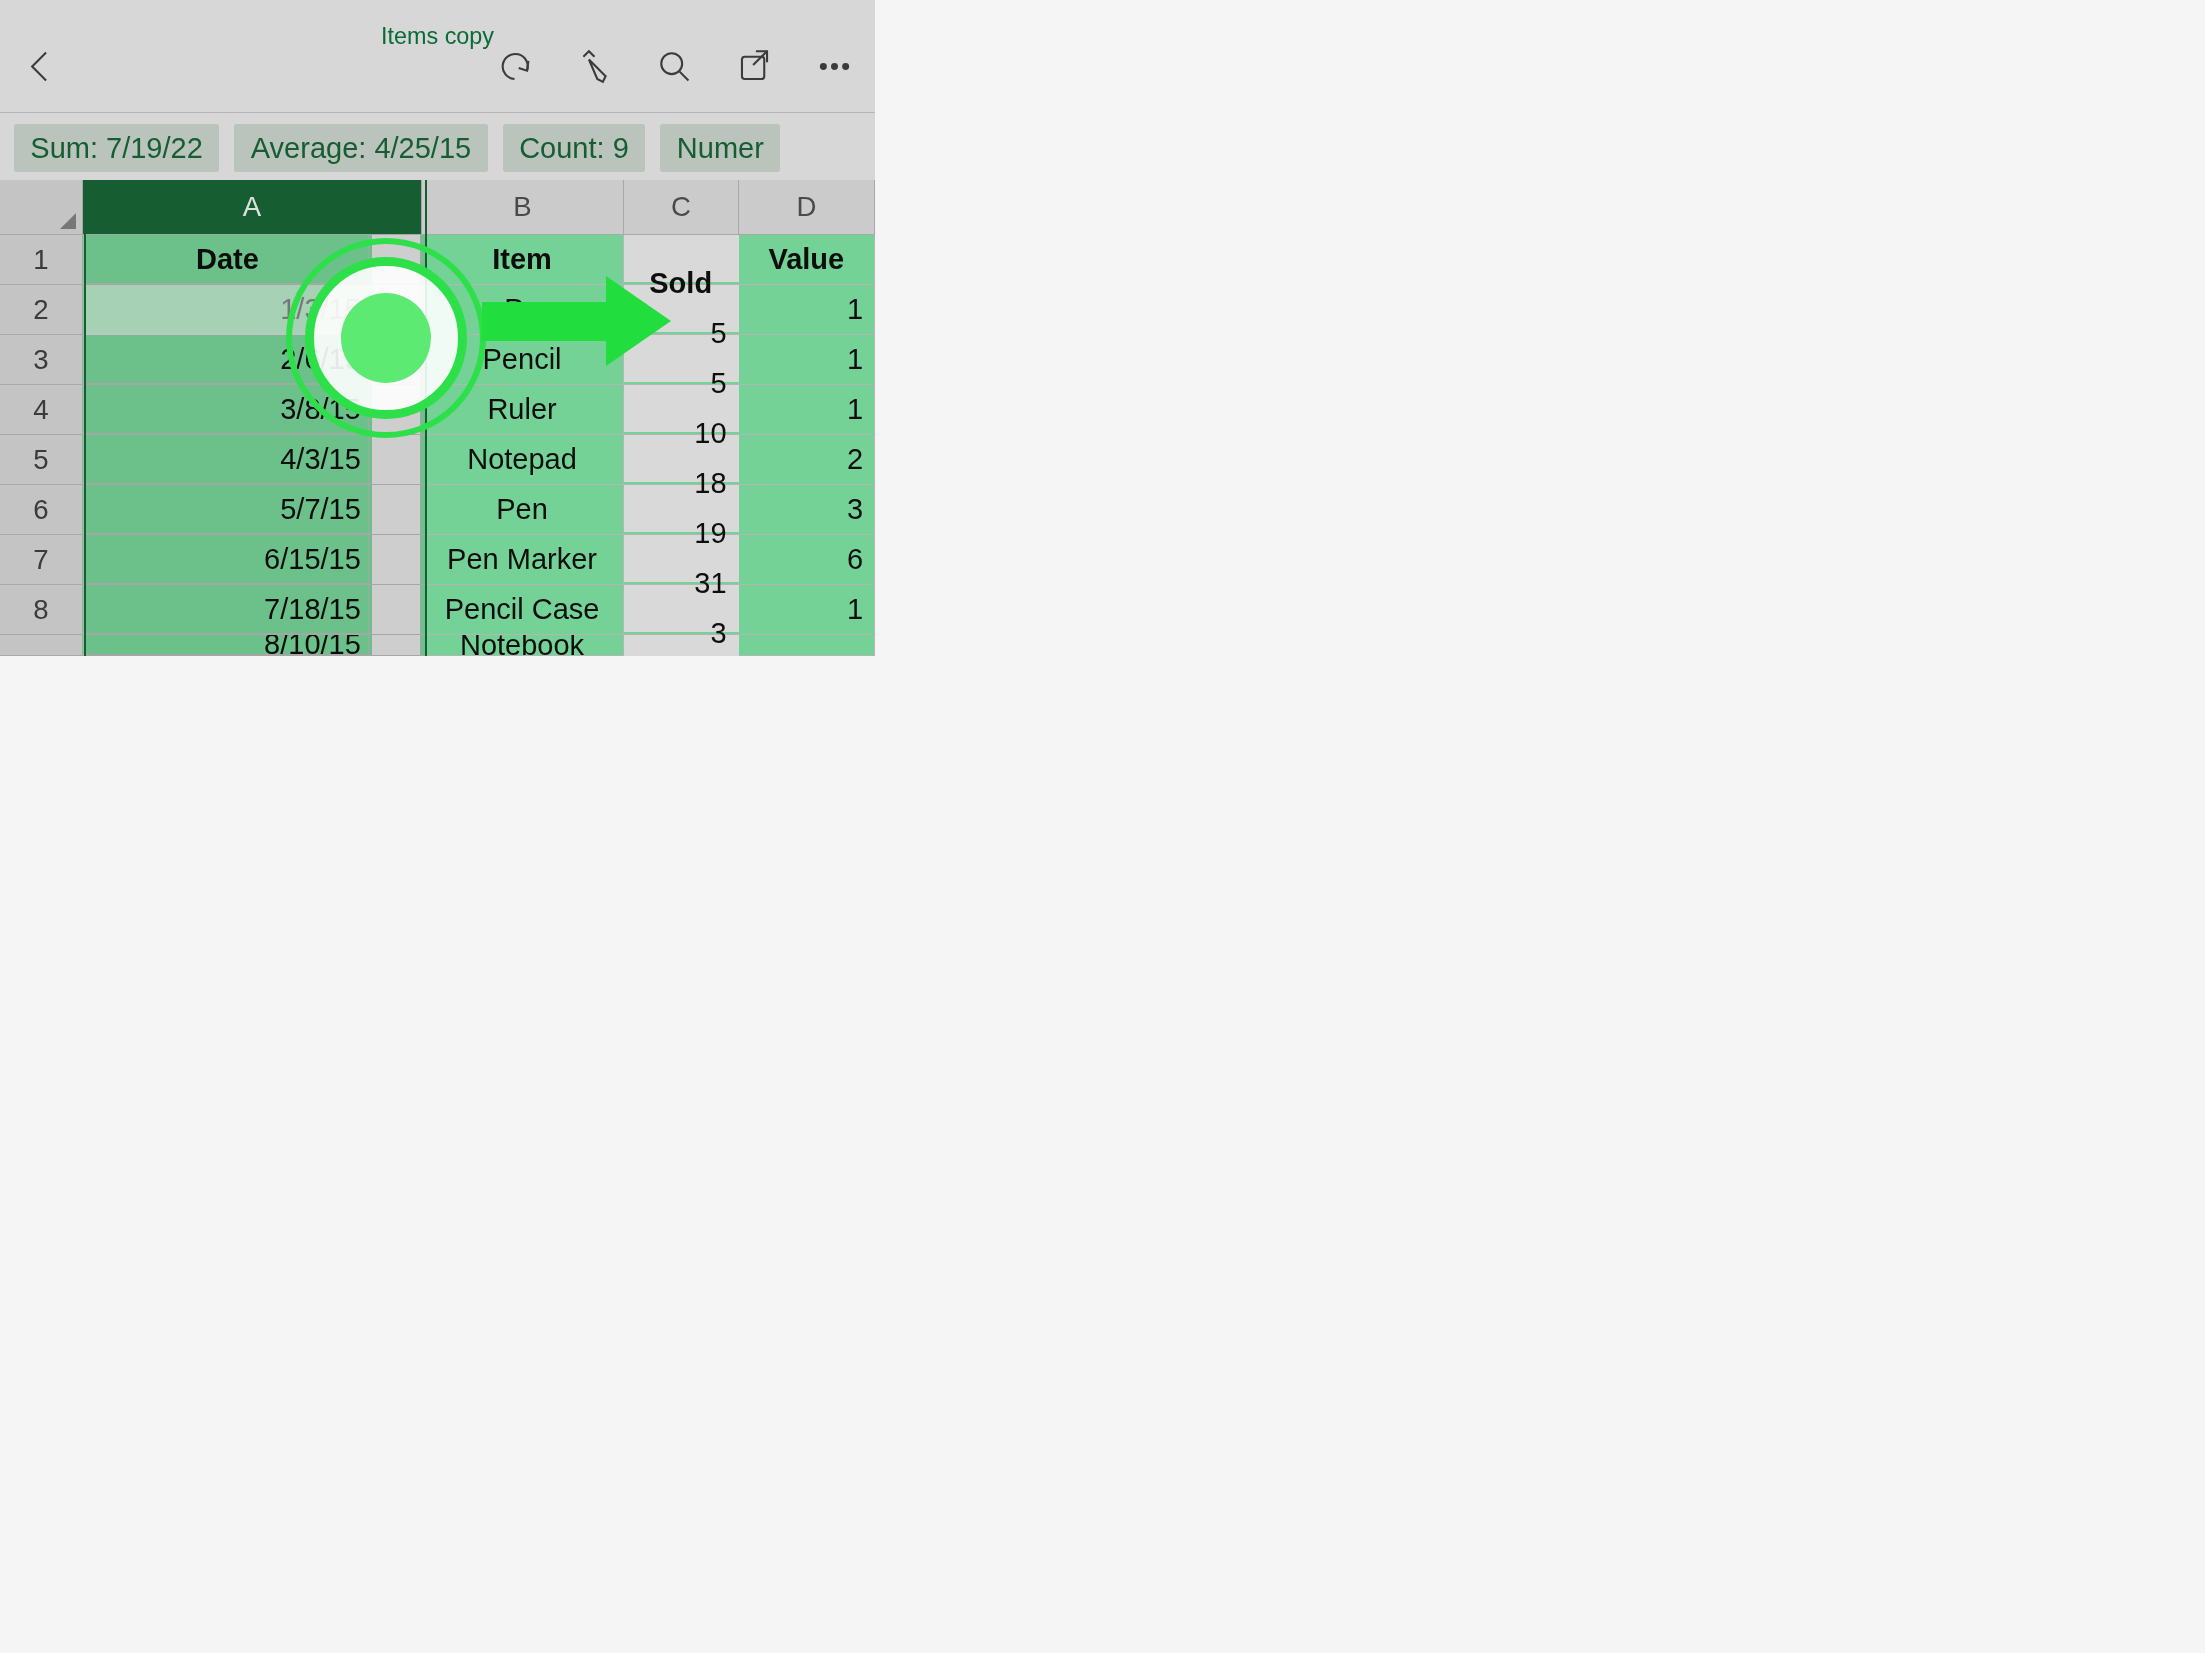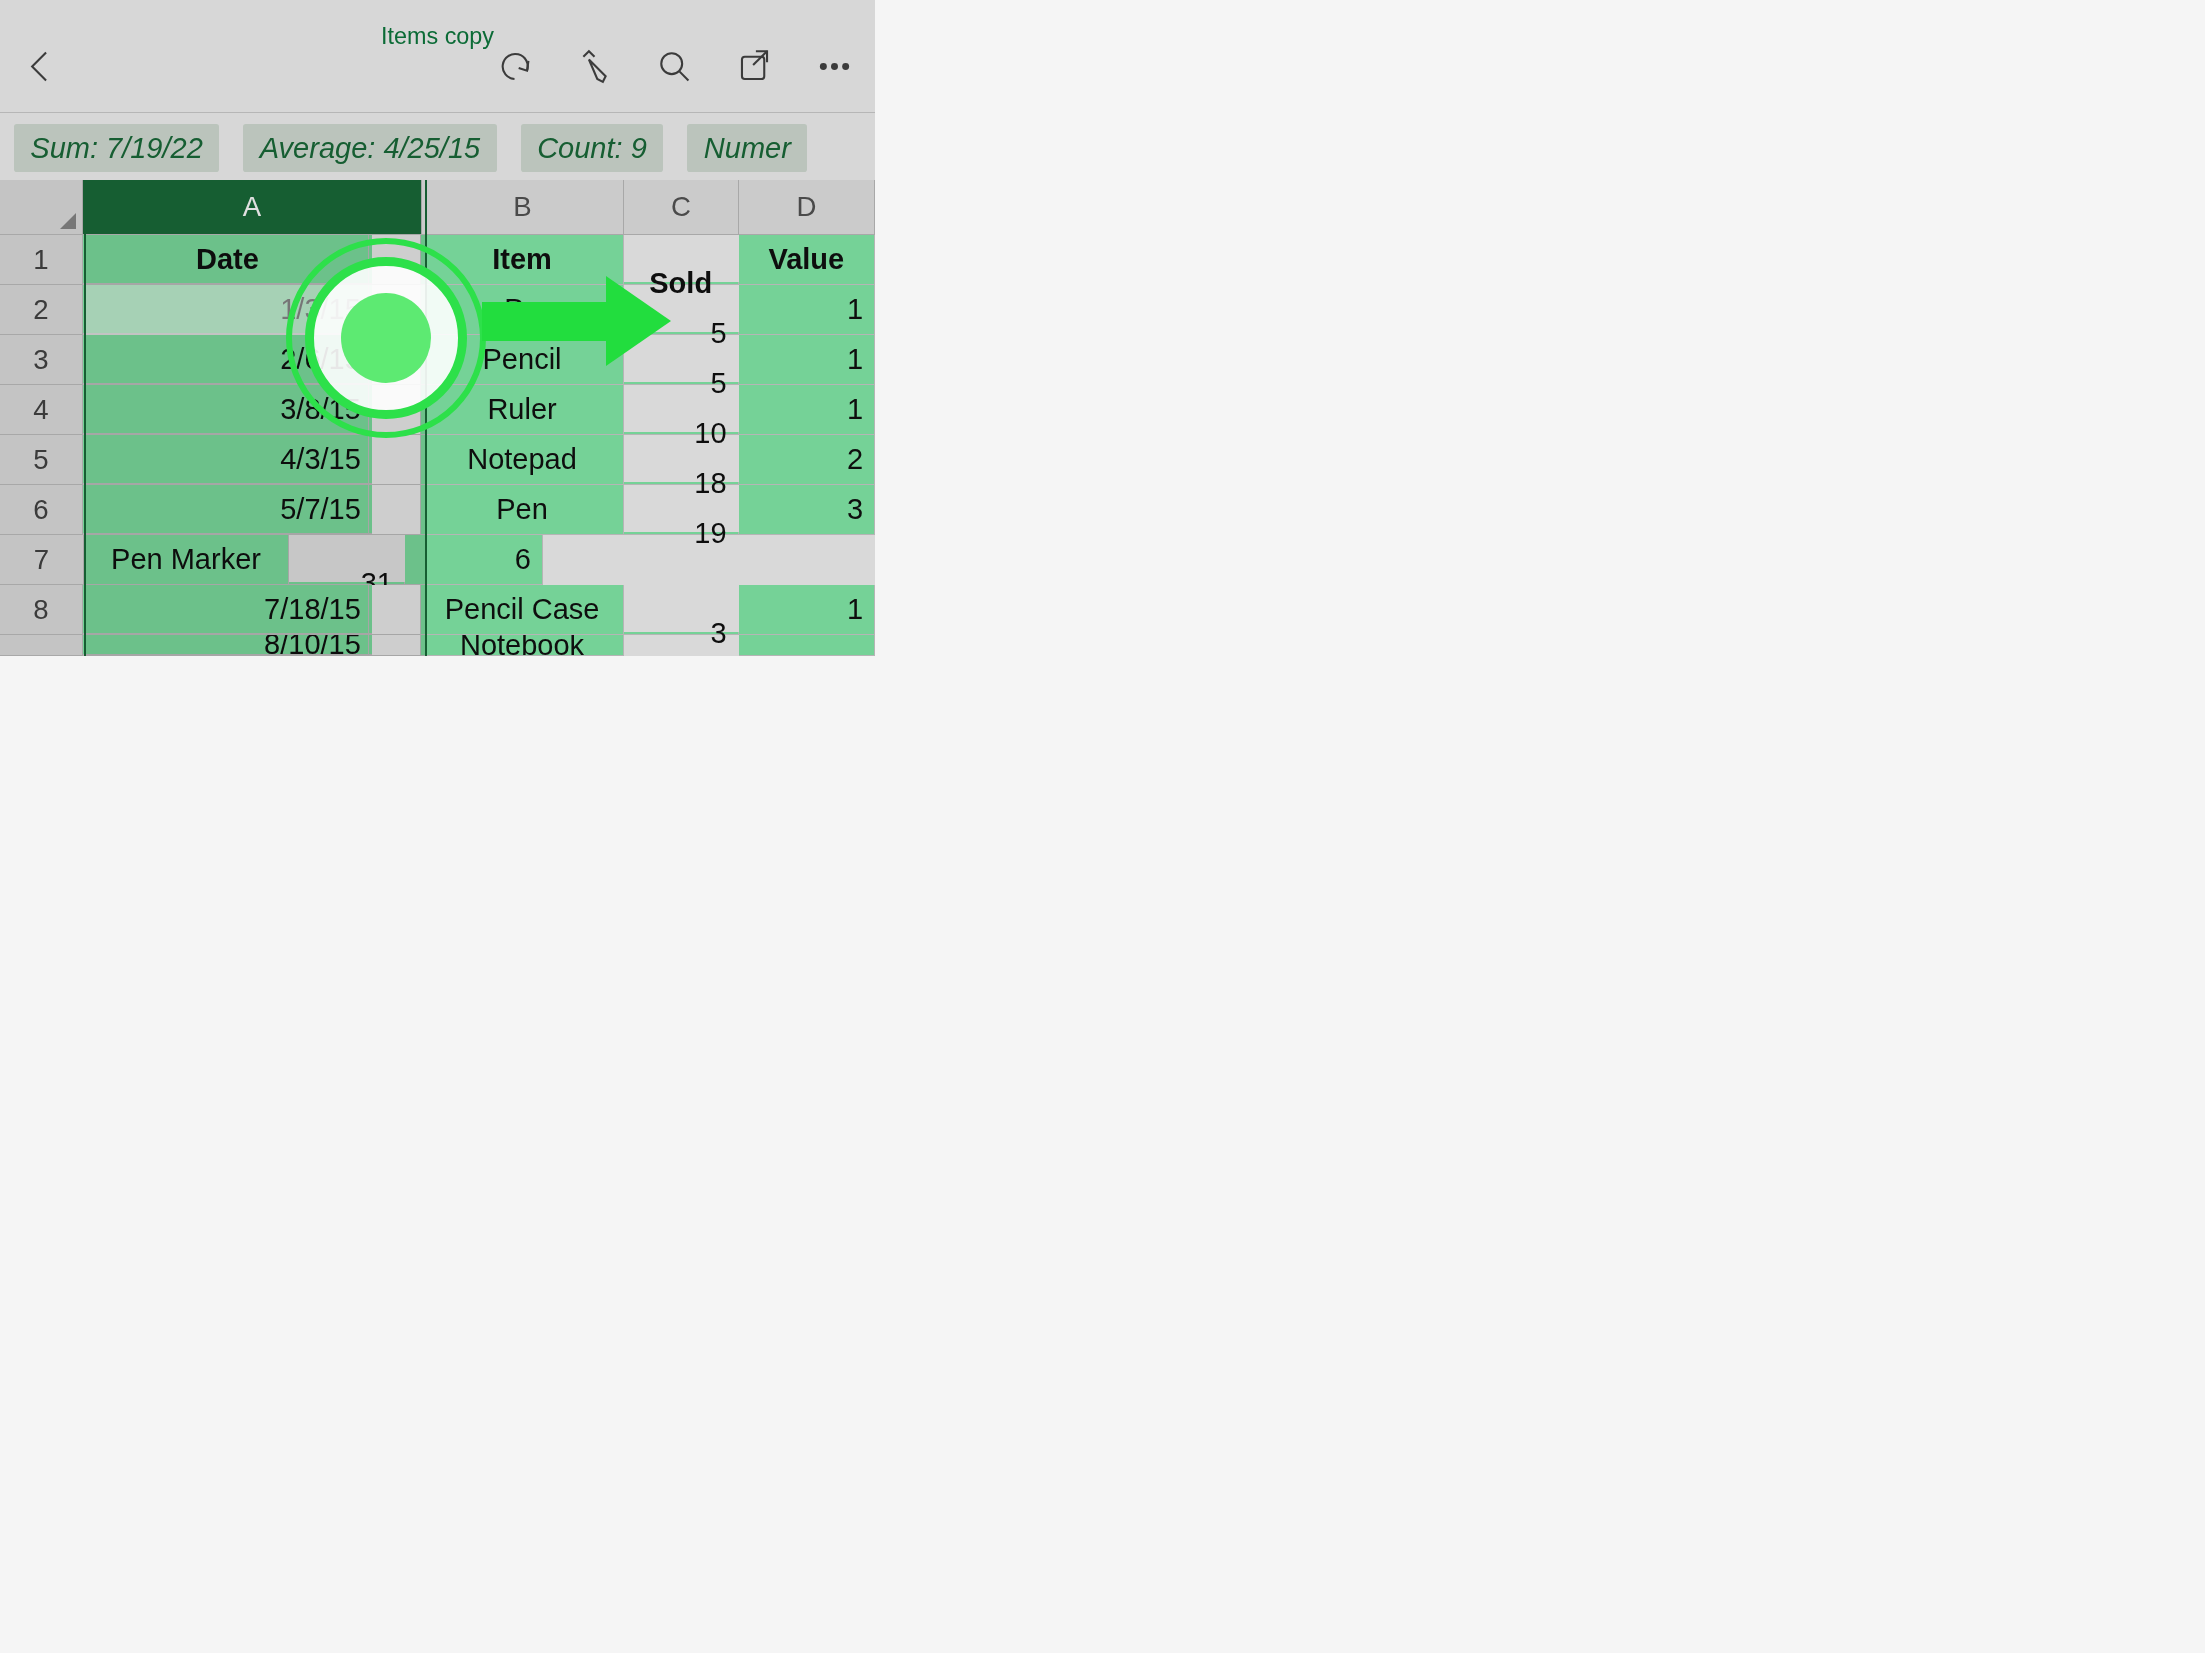--- a/index.html
+++ b/index.html
@@ -54,24 +54,23 @@
     }
     .icon-svg {
       width: 39px;
       height: 39px;
       stroke: #444;
       stroke-width: 3;
       fill: none;
     }
     .stats-bar {
       display: flex;
-      gap: 24px;
+      gap: 15px;
       padding: 11px 13.8px 8.3px;
       overflow: hidden;
-      font-style: italic;
     }
     .stat-pill {
       background: #d5e0d6;
       color: #1a6b3a;
       font-size: 29px;
       padding: 7.6px 16.5px;
       border-radius: 2.8px;
       white-space: nowrap;
     }
     .grid-area {
@@ -391,20 +390,24 @@
           <div class="cell col-a-content" style="justify-content:flex-end">5/7/15</div>
           <div class="col-a-inner-border"></div>
         </div>
       <div class="cell col-b">Pen</div>
       <div class="cell col-c">19</div>
       <div class="cell col-d">3</div>
     </div>
 
     <div class="data-row">
       <div class="row-header">7</div>
+      <div class="col-a-wrapper">
+          <div class="cell col-a-content" style="justify-content:flex-end">6/15/15</div>
+          <div class="col-a-inner-border"></div>
+        </div>
       <div class="cell col-b">Pen Marker</div>
       <div class="cell col-c">31</div>
       <div class="cell col-d">6</div>
     </div>
 
     <div class="data-row">
       <div class="row-header">8</div>
       <div class="col-a-wrapper">
           <div class="cell col-a-content" style="justify-content:flex-end">7/18/15</div>
           <div class="col-a-inner-border"></div>

